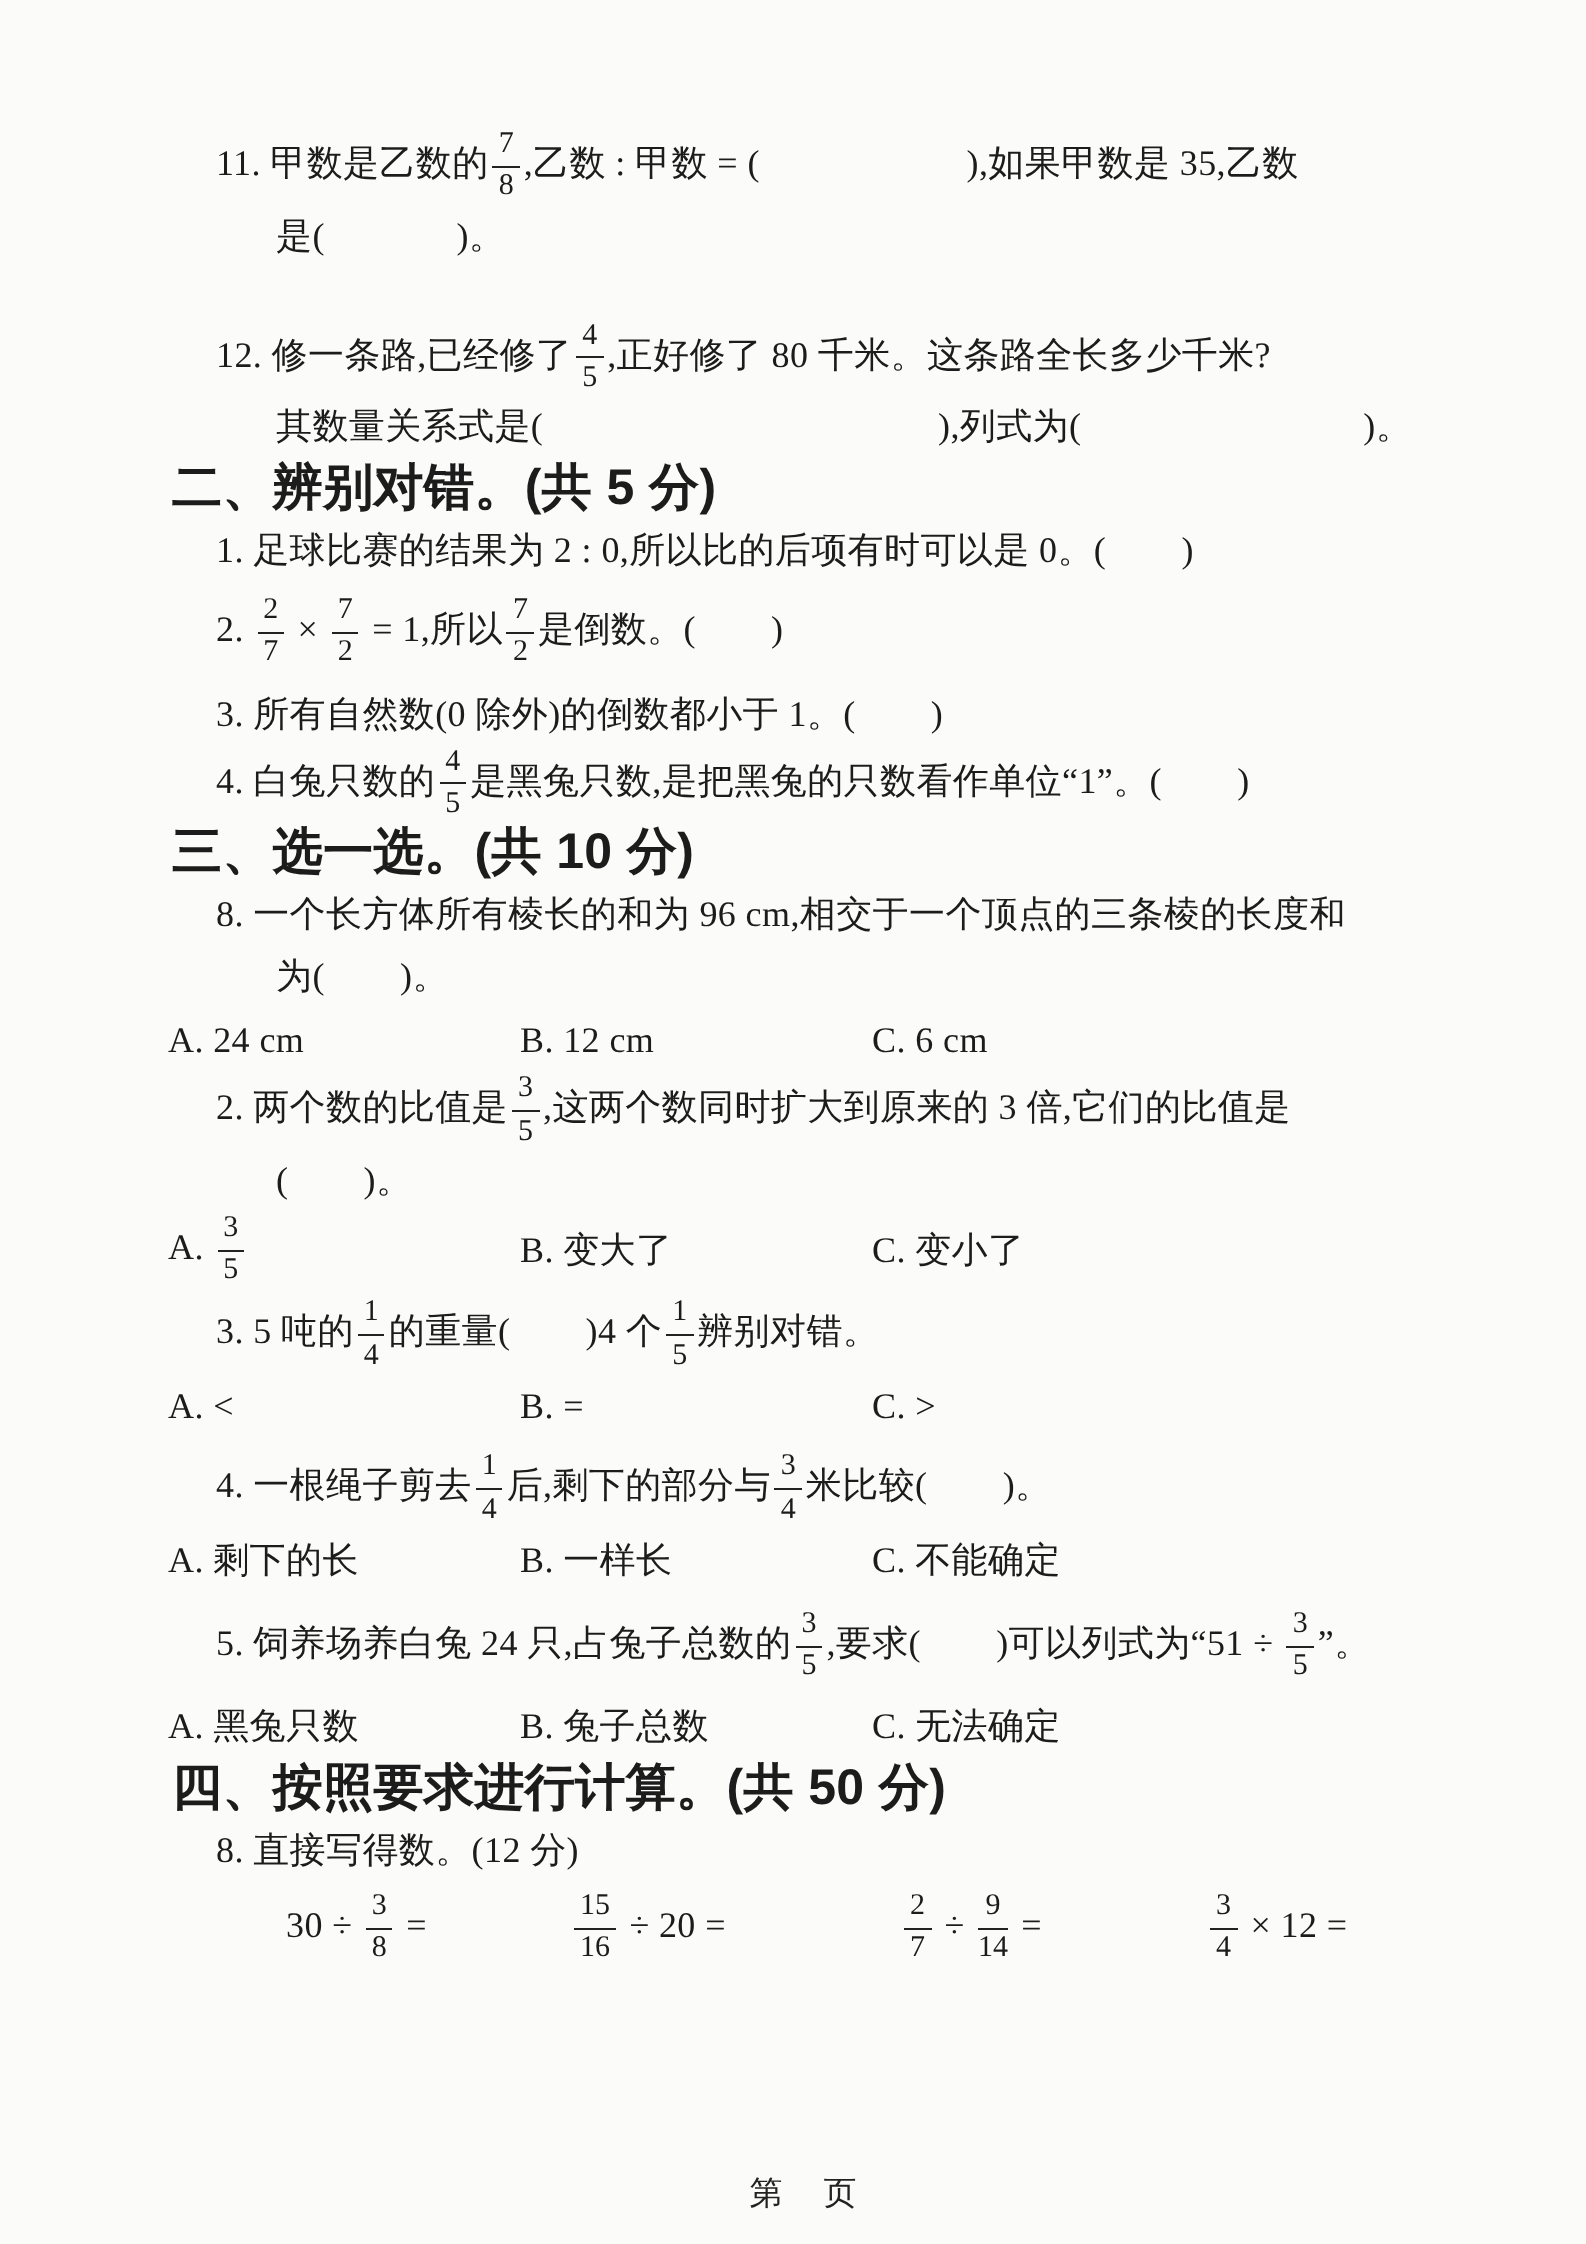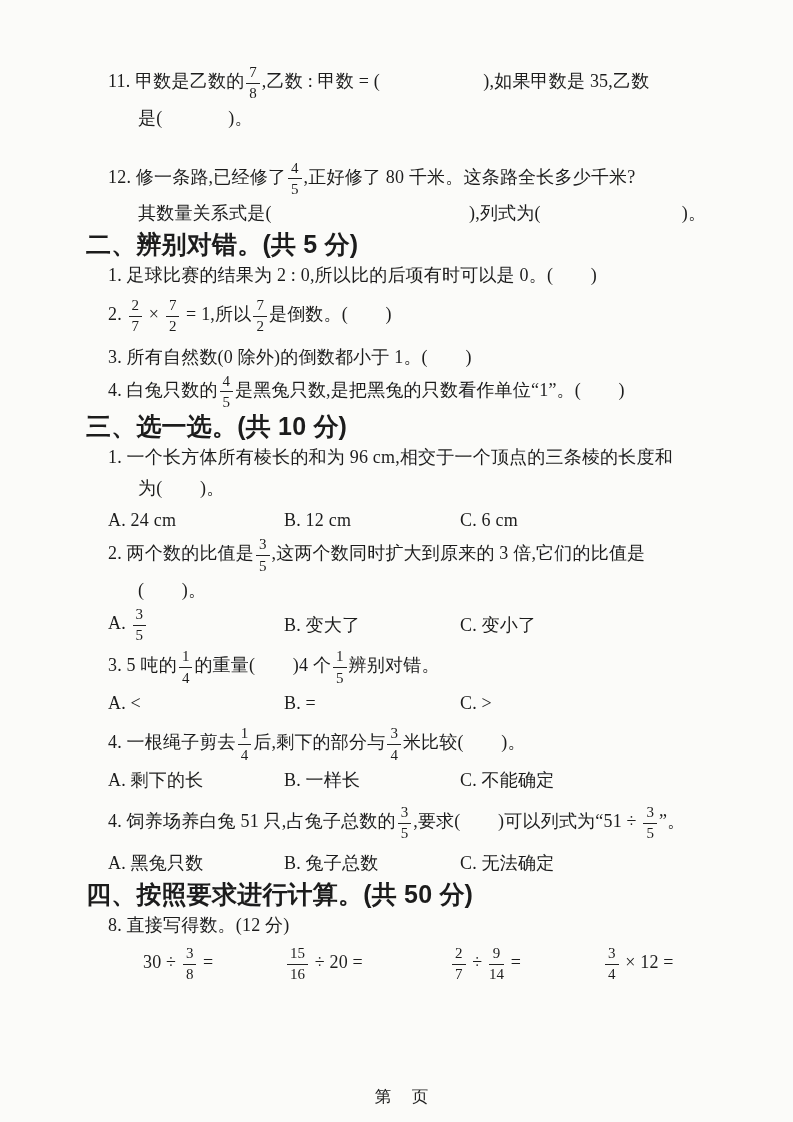--- a/index.html
+++ b/index.html
@@ -33,21 +33,21 @@
     font-weight: 700;
     font-size: 25px;
   }
   .qnum  { padding-left: 108px; }
   .qcont { padding-left: 138px; }
   .mt4  { margin-top: 4px; }
   .mt6  { margin-top: 6px; }
   .mt8  { margin-top: 8px; }
   .mt10 { margin-top: 26px; }
 
-  .options { padding-left: 108px; }
+  .options { padding-left: 84px; }
   .options .cell {
     display: inline-block;
     vertical-align: middle;
   }
   .options .cell:nth-child(1),
   .options .cell:nth-child(2) { width: 176px; }
 
   .calcrow { padding-left: 143px; margin-top: 4px; }
   .calcrow .cell {
     display: inline-block;
@@ -95,31 +95,31 @@
       <div class="line qnum"><span>11. 甲数是乙数的</span><span class="frac"><span class="num">7</span><span class="den">8</span></span><span>,乙数 : 甲数 = (                      ),如果甲数是 35,乙数</span></div>
       <div class="line qcont"><span>是(              )。</span></div>
       <div class="line qnum mt10"><span>12. 修一条路,已经修了</span><span class="frac"><span class="num">4</span><span class="den">5</span></span><span>,正好修了 80 千米。这条路全长多少千米?</span></div>
       <div class="line qcont"><span>其数量关系式是(                                          ),列式为(                              )。</span></div>
       <div class="line section"><span>二、辨别对错。(共 5 分)</span></div>
       <div class="line qnum"><span>1. 足球比赛的结果为 2 : 0,所以比的后项有时可以是 0。(        )</span></div>
       <div class="line qnum mt6"><span>2. </span><span class="frac"><span class="num">2</span><span class="den">7</span></span><span> × </span><span class="frac"><span class="num">7</span><span class="den">2</span></span><span> = 1,所以</span><span class="frac"><span class="num">7</span><span class="den">2</span></span><span>是倒数。(        )</span></div>
       <div class="line qnum mt6"><span>3. 所有自然数(0 除外)的倒数都小于 1。(        )</span></div>
       <div class="line qnum"><span>4. 白兔只数的</span><span class="frac"><span class="num">4</span><span class="den">5</span></span><span>是黑兔只数,是把黑兔的只数看作单位“1”。(        )</span></div>
       <div class="line section"><span>三、选一选。(共 10 分)</span></div>
-      <div class="line qnum"><span>1. 一个长方体所有棱长的和为 96 cm,相交于一个顶点的三条棱的长度和</span></div>
+      <div class="line qnum"><span>8. 一个长方体所有棱长的和为 96 cm,相交于一个顶点的三条棱的长度和</span></div>
       <div class="line qcont"><span>为(        )。</span></div>
       <div class="line options"><span class="cell"><span>A. 24 cm</span></span><span class="cell"><span>B. 12 cm</span></span><span class="cell"><span>C. 6 cm</span></span></div>
       <div class="line qnum"><span>2. 两个数的比值是</span><span class="frac"><span class="num">3</span><span class="den">5</span></span><span>,这两个数同时扩大到原来的 3 倍,它们的比值是</span></div>
       <div class="line qcont"><span>(        )。</span></div>
       <div class="line options"><span class="cell"><span>A. </span><span class="frac"><span class="num">3</span><span class="den">5</span></span></span><span class="cell"><span>B. 变大了</span></span><span class="cell"><span>C. 变小了</span></span></div>
       <div class="line qnum mt4"><span>3. 5 吨的</span><span class="frac"><span class="num">1</span><span class="den">4</span></span><span>的重量(        )4 个</span><span class="frac"><span class="num">1</span><span class="den">5</span></span><span>辨别对错。</span></div>
       <div class="line options"><span class="cell"><span>A. &lt;</span></span><span class="cell"><span>B. =</span></span><span class="cell"><span>C. &gt;</span></span></div>
       <div class="line qnum mt6"><span>4. 一根绳子剪去</span><span class="frac"><span class="num">1</span><span class="den">4</span></span><span>后,剩下的部分与</span><span class="frac"><span class="num">3</span><span class="den">4</span></span><span>米比较(        )。</span></div>
       <div class="line options"><span class="cell"><span>A. 剩下的长</span></span><span class="cell"><span>B. 一样长</span></span><span class="cell"><span>C. 不能确定</span></span></div>
-      <div class="line qnum mt8"><span>4. 饲养场养白兔 51 只,占兔子总数的</span><span class="frac"><span class="num">3</span><span class="den">5</span></span><span>,要求(        )可以列式为“51 ÷ </span><span class="frac"><span class="num">3</span><span class="den">5</span></span><span>”。</span></div>
+      <div class="line qnum mt8"><span>5. 饲养场养白兔 24 只,占兔子总数的</span><span class="frac"><span class="num">3</span><span class="den">5</span></span><span>,要求(        )可以列式为“51 ÷ </span><span class="frac"><span class="num">3</span><span class="den">5</span></span><span>”。</span></div>
       <div class="line options mt4"><span class="cell"><span>A. 黑兔只数</span></span><span class="cell"><span>B. 兔子总数</span></span><span class="cell"><span>C. 无法确定</span></span></div>
       <div class="line section"><span>四、按照要求进行计算。(共 50 分)</span></div>
       <div class="line qnum"><span>8. 直接写得数。(12 分)</span></div>
       <div class="line calcrow"><span class="cell"><span>30 ÷ </span><span class="frac"><span class="num">3</span><span class="den">8</span></span><span> =</span></span><span class="cell"><span class="frac"><span class="num">15</span><span class="den">16</span></span><span> ÷ 20 =</span></span><span class="cell"><span class="frac"><span class="num">2</span><span class="den">7</span></span><span> ÷ </span><span class="frac"><span class="num">9</span><span class="den">14</span></span><span> =</span></span><span class="cell"><span class="frac"><span class="num">3</span><span class="den">4</span></span><span> × 12 =</span></span></div>
     </div>
   <div class="footer">
     <span>第　页</span>
   </div>
 </div>
 

